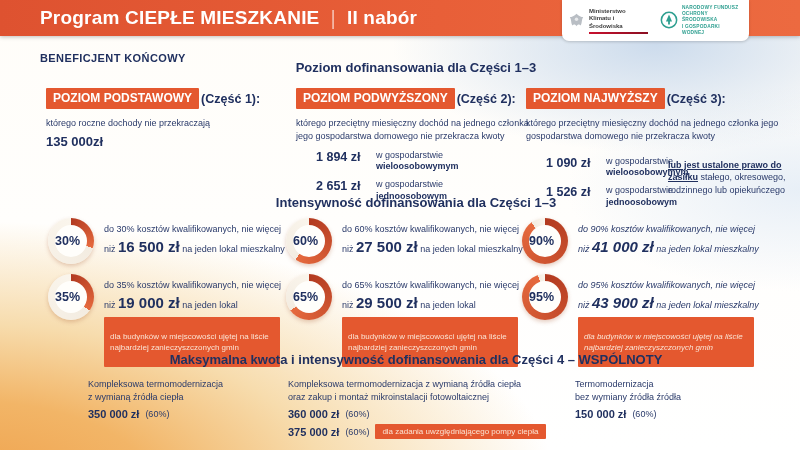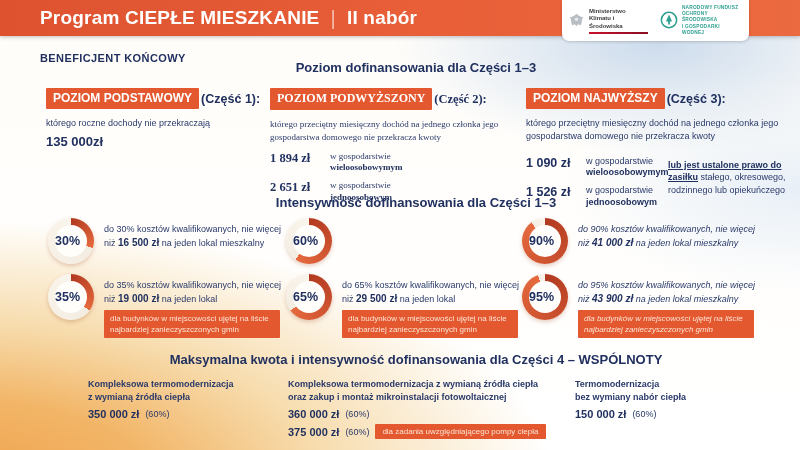--- a/index.html
+++ b/index.html
@@ -31,44 +31,44 @@
   .abs{position:absolute;}
   .sec-title{left:0;width:800px;text-align:center;padding-left:32px;font-size:13px;font-weight:bold;color:#20305f;}
   .kicker{left:40px;top:52px;font-size:11px;font-weight:bold;letter-spacing:.4px;color:#20305f;}
   
   .level{top:88px;}
   .lv-head{display:flex;align-items:center;gap:2px;white-space:nowrap;}
   .lv-badge{background:#e4582f;color:#fff;font-weight:bold;font-size:12px;padding:3px 7px 4px;border-radius:1px;}
   .lv-part{font-size:12.5px;font-weight:bold;color:#20305f;}
   .lv-desc{margin:8px 0 0;font-size:9px;line-height:1.42;color:#2a3a6a;}
   .lv-amounts{margin-top:7px;}
-  .lv-row{display:flex;gap:8px;margin-top:6px;align-items:flex-start;}
+  .lv-row{display:flex;gap:8px;margin-top:6px;align-items:flex-start;margin-left:20px;}
   .lv-val{font-size:12.5px;font-weight:bold;white-space:nowrap;min-width:52px;}
   .lv-lab{font-size:9px;line-height:1.3;color:#2a3a6a;}
   .lv-lab b{color:#20305f;}
   .lv3-flex{display:flex;gap:14px;}
   .lv-note{font-size:9px;line-height:1.4;color:#2a3a6a;width:132px;margin-top:16px;}
   .lv-note b{color:#20305f;text-decoration:underline;}
   .big-amount{margin-top:4px;font-size:13px;font-weight:bold;color:#20305f;}
   
   .donut-item{display:flex;gap:10px;align-items:flex-start;width:240px;}
   .donut{width:46px;height:46px;border-radius:50%;position:relative;flex:none;
     box-shadow:0 2px 4px rgba(160,80,40,.28);}
   .donut-hole{position:absolute;inset:7px;background:#fffefb;border-radius:50%;
     display:flex;align-items:center;justify-content:flex-start;}
   .donut-label{font-size:12.5px;font-weight:bold;color:#20305f;}
   .donut-txt{font-size:9px;line-height:1.4;color:#2a3a6a;margin-top:5px;width:190px;}
   .donut-txt p{margin:0;}
-  .donut-txt b{font-size:10px;color:#20305f;margin-top:20px;}
+  .donut-txt b{font-size:15px;color:#20305f;margin-top:20px;}
   .wide .donut-txt{width:212px;font-style:italic;}
   .obadge{display:inline-block;background:#e4582f;color:#fbe3d3;font-size:8px;line-height:1.4;
-    padding:3px 6px;margin-top:4px;border-radius:1px;max-width:176px;}
+    padding:14px 6px;margin-top:4px;border-radius:1px;max-width:176px;}
   
   .bcol{top:378px;}
-  .b-lines{font-size:9px;line-height:1.45;font-weight:bold;color:#2a3a6a;white-space:pre-line;}
+  .b-lines{font-size:9px;line-height:1.45;font-weight:normal;color:#2a3a6a;white-space:pre-line;}
   .b-row{display:flex;align-items:center;gap:6px;margin-top:4px;}
   .b-val{font-size:11px;font-weight:bold;color:#20305f;white-space:nowrap;}
   .b-suffix{font-size:9px;color:#2a3a6a;}
   .b-badge{background:#e4582f;color:#fbe3d3;font-size:8px;padding:3px 7px;border-radius:1px;white-space:nowrap;}
 </style>
 </head>
 <body>
 
 <div class="stage">
 
@@ -111,21 +111,21 @@
 
   <div class="abs level" style="left:46px;width:222px;">
     <div class="lv-head">
       <span class="lv-badge">POZIOM PODSTAWOWY</span>
       <span class="lv-part">(Część 1):</span>
     </div>
     <p class="lv-desc">którego roczne dochody nie przekraczają</p>
     <div class="big-amount">135 000zł</div>
   </div>
 
-  <div class="abs level" style="left:270px;width:246px;font-family:Liberation Serif, serif;">
+  <div class="abs level" style="left:296px;width:246px;">
     <div class="lv-head">
       <span class="lv-badge">POZIOM PODWYŻSZONY</span>
       <span class="lv-part">(Część 2):</span>
     </div>
     <p class="lv-desc">którego przeciętny miesięczny dochód na jednego członka jego gospodarstwa domowego nie przekracza kwoty</p>
     <div class="lv-amounts">
       <div class="lv-row">
         <span class="lv-val">1 894 zł</span>
         <span class="lv-lab"><span>w gospodarstwie</span><br><b>wieloosobowymym</b></span>
       </div>
@@ -171,20 +171,23 @@
       <p><span>do 30% kosztów kwalifikowanych, nie więcej niż </span><b>16 500 zł</b><span> na jeden lokal mieszkalny</span></p>
     </div>
   </div>
 
   <div class="abs donut-item" style="left:286px;top:218px;">
     <div class="donut" style="background: conic-gradient(rgb(178, 58, 32) 0%, rgb(230, 106, 62) 60%, rgb(243, 236, 225) 60%, rgb(250, 245, 236) 100%);">
       <div class="donut-hole">
           <span class="donut-label">60%</span>
         </div>
     </div>
+    <div class="donut-txt">
+      <p><span>do 60% kosztów kwalifikowanych, nie więcej niż </span><b>27 500 zł</b><span> na jeden lokal mieszkalny</span></p>
+    </div>
   </div>
 
   <div class="abs donut-item wide" style="left:522px;top:218px;">
     <div class="donut" style="background: conic-gradient(rgb(178, 58, 32) 0%, rgb(230, 106, 62) 90%, rgb(243, 236, 225) 90%, rgb(250, 245, 236) 100%);">
       <div class="donut-hole">
           <span class="donut-label">90%</span>
         </div>
     </div>
     <div class="donut-txt">
       <p><span>do 90% kosztów kwalifikowanych, nie więcej niż </span><b>41 000 zł</b><span> na jeden lokal mieszkalny</span></p>
@@ -247,20 +250,20 @@
     </div>
     <div class="b-row">
       <span class="b-val">375 000 zł</span>
       <span class="b-suffix">(60%)</span>
       <span class="b-badge">dla zadania uwzględniającego pompy ciepła</span>
     </div>
   </div>
 
   <div class="abs bcol" style="left:575px;width:190px;">
     <div class="b-lines">Termomodernizacja
-bez wymiany nabór ciepła</div>
+bez wymiany źródła źródła</div>
     <div class="b-row">
       <span class="b-val">150 000 zł</span>
       <span class="b-suffix">(60%)</span>
     </div>
   </div>
 
 </div>
 
 </body></html>

